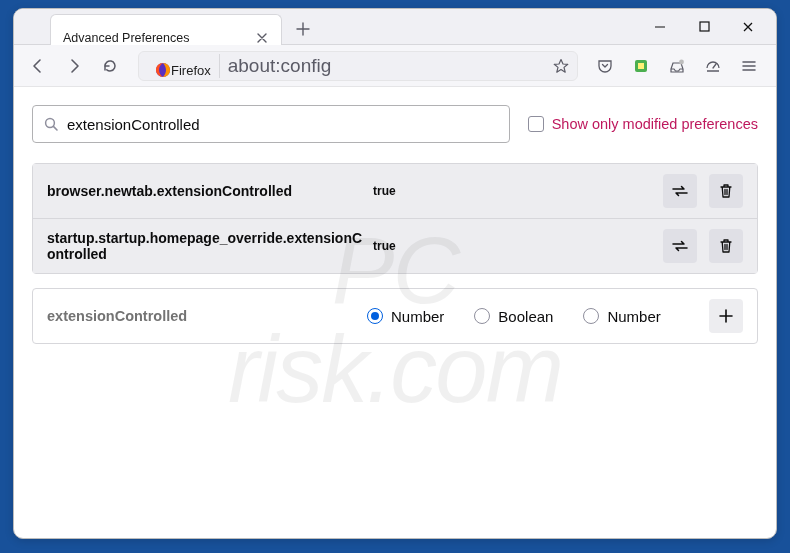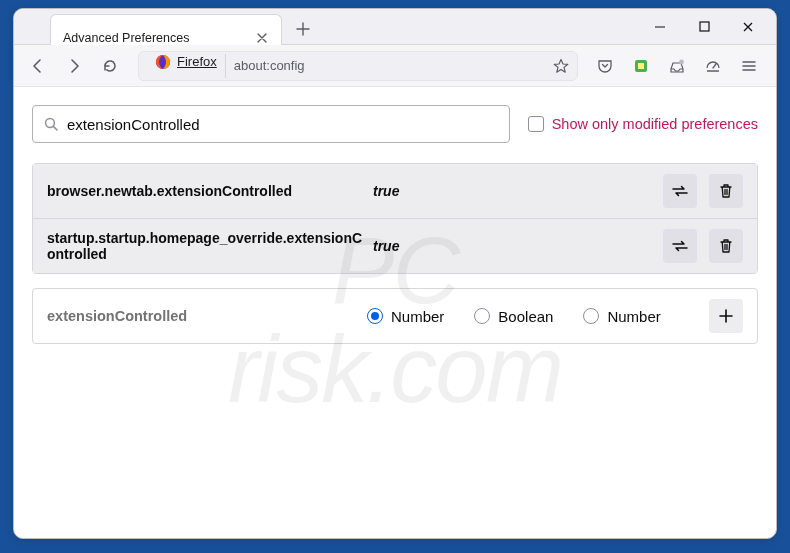--- a/index.html
+++ b/index.html
@@ -74,28 +74,26 @@
     background: #f0f0f4;
     border: 1px solid #e5e5e7;
     border-radius: 6px;
     display:flex;
     align-items:center;
     padding: 0 8px;
     gap: 8px;
     margin: 0 6px;
   }
   .urlseg {
-    height: 24px; display:flex; align-items:flex-start; padding: 0 8px;
+    height: 24px; display:flex; align-items:flex-end; padding: 0 8px;
     border-right: 1px solid #d7d7db;
     color: #6a6a72;
-    gap: 6px;
-    text-decoration: underline;
   }
   .urlseg.firefox { color: #1c1c1c; }
-  .urltext { flex:1; color:#5b5b66; font-size: 13px; }
+  .urltext { flex:1; color:#5b5b66; font-size: 19px; }
   .star { color:#5b5b66; }
   .toolicons { display:flex; align-items:center; gap: 10px; padding-right: 4px;}
   .toolicons div { width:26px; height:26px; display:flex; align-items:center; justify-content:center; color:#5b5b66;}
   .content {
     padding: 18px 18px 20px 18px;
     background: #fff;
   }
   .searchrow {
     display:flex;
     align-items:center;
@@ -123,21 +121,21 @@
     display:grid;
     grid-template-columns: 320px 1fr auto auto;
     align-items:center;
     padding: 10px 14px;
     min-height: 48px;
     gap: 6px;
   }
   .pref-row.modified { background: #ededf0; }
   .pref-row + .pref-row { border-top: 1px solid #d7d7db; }
   .pref-name { font-weight: 700; font-size: 14px; word-break: break-word; }
-  .pref-value { font-weight: 700; font-size: 14px; font-style: italic; }
+  .pref-value { font-weight: 700; font-size: 12px; }
   .cell-btn {
     width: 34px; height: 34px;
     display:flex; align-items:center; justify-content:center;
     background: #ededf0;
     border-radius: 4px;
     color:#0c0c0d;
     margin-left: 6px;
   }
   .pref-row.modified .cell-btn { background:#e0e0e6; }
   .newpref {

